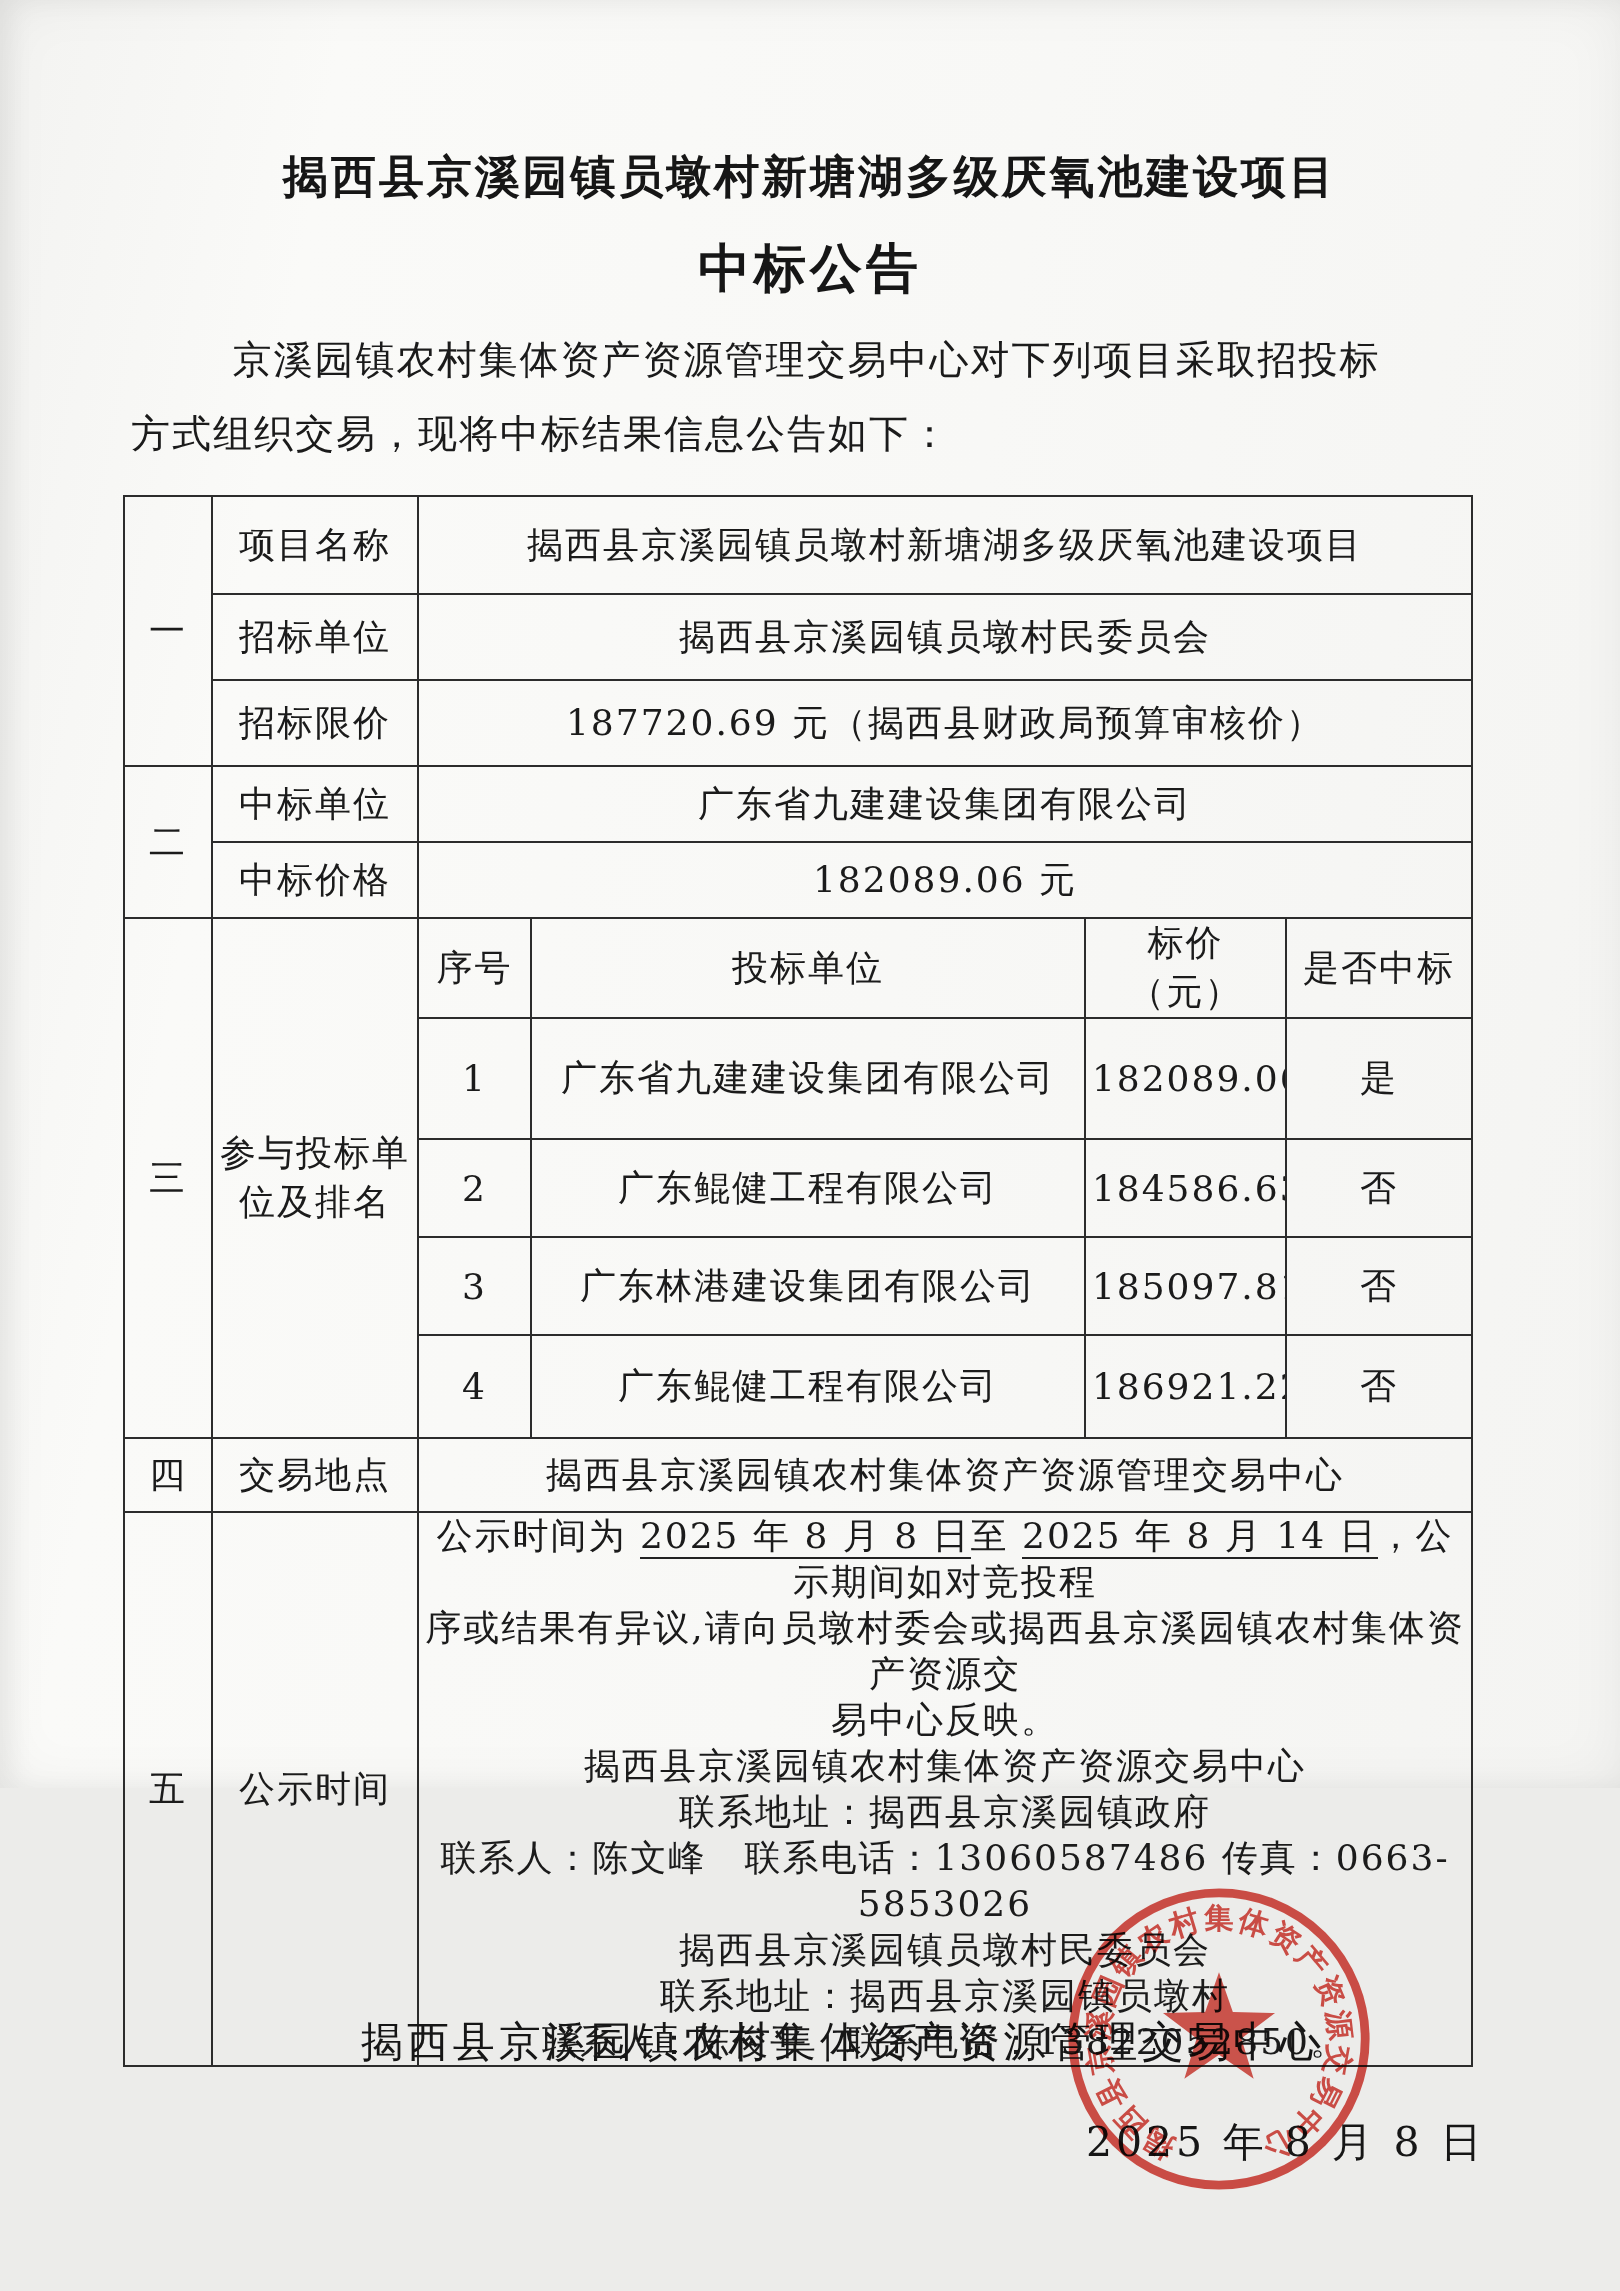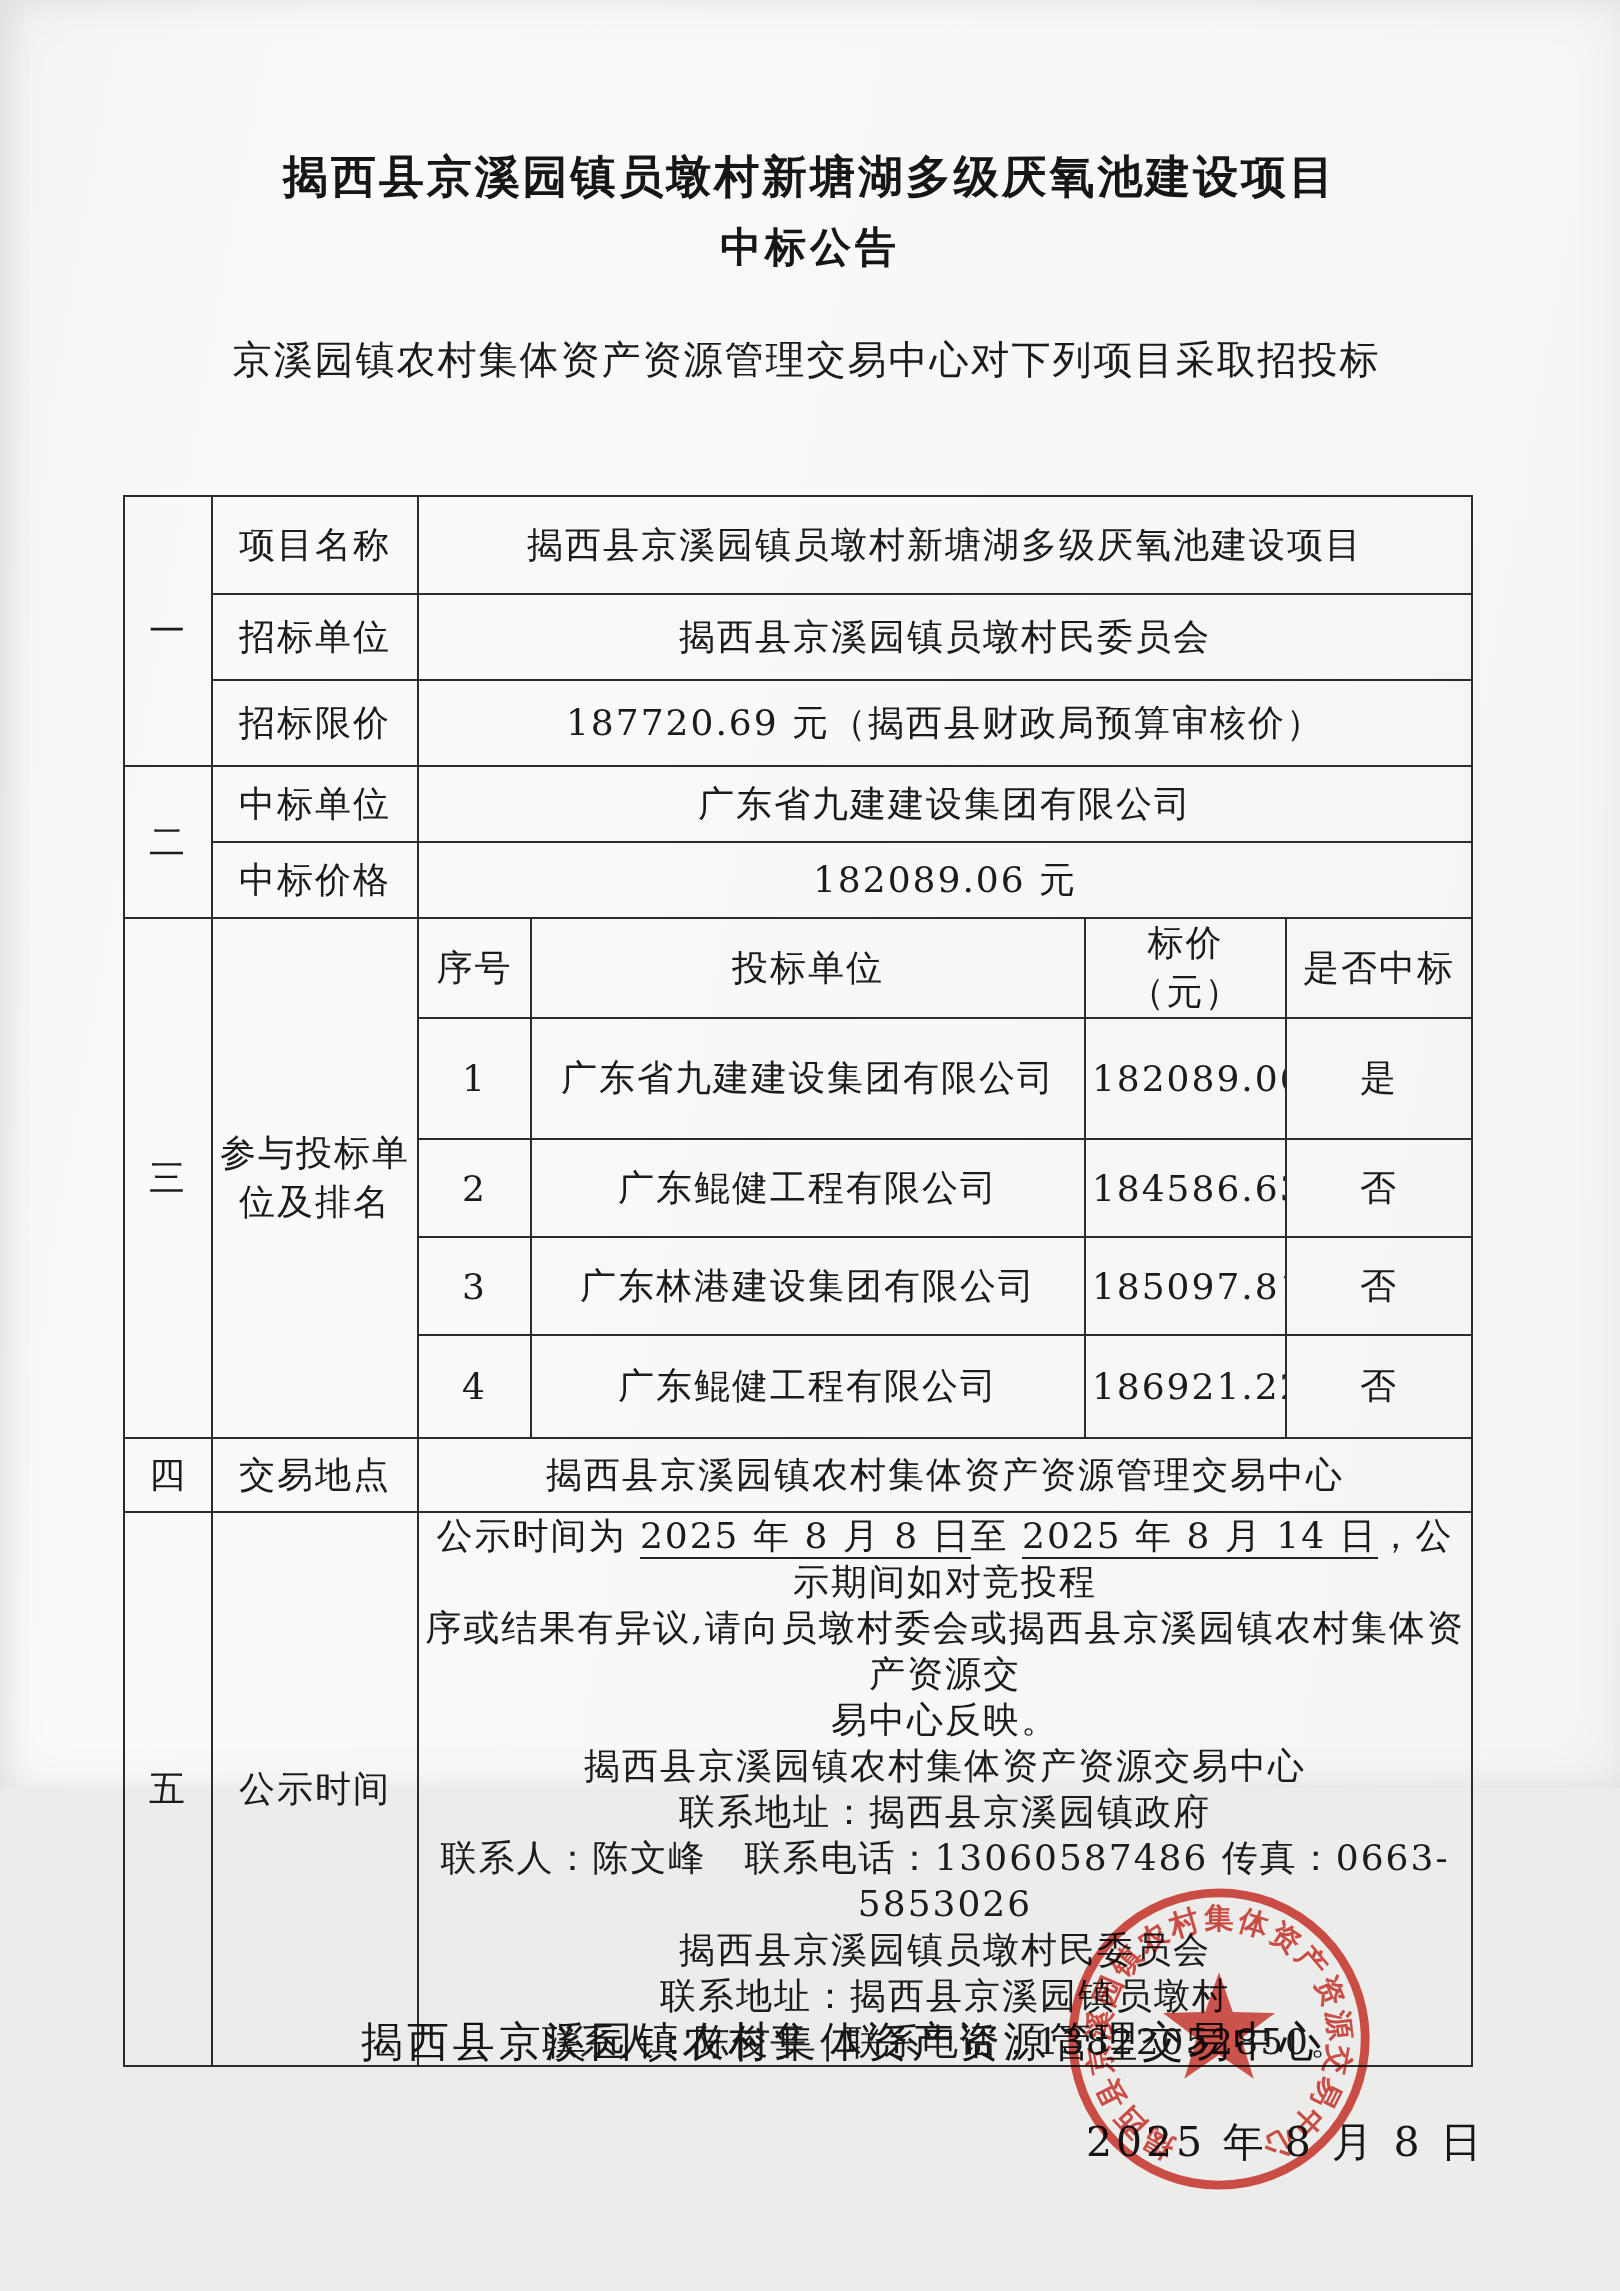--- a/index.html
+++ b/index.html
@@ -14,21 +14,21 @@
     position:relative;
     width:1620px;height:1788px;
     background:linear-gradient(100deg,#f3f3f1 0%,#fafaf8 18%,#f8f8f6 55%,#f4f4f2 100%);
     box-shadow:inset 0 0 59px rgba(0,0,0,0.05), inset 11.8px 0 24.5px rgba(0,0,0,0.05);
   }
   .title{
     position:absolute;left:0;width:1620px;
     text-align:center;font-weight:bold;color:#161616;
   }
   .title-1{top:147px;font-size:45px;letter-spacing:2.9px;}
-  .title-2{top:220px;font-size:41px;letter-spacing:3.9px;}
+  .title-2{top:234px;font-size:52px;letter-spacing:3.9px;}
   .intro{
     position:absolute;left:131px;top:323px;width:1362px;
     font-size:39px;line-height:74px;letter-spacing:2px;color:#1b1b1b;
   }
   .intro .line-1{text-indent:2.6em;}
   table.main{
     position:absolute;left:123px;top:495px;
     width:1348px;height:1436px;
     border-collapse:collapse;table-layout:fixed;
   }
@@ -73,20 +73,21 @@
 </head>
 <body>
 
 <div class="paper">
 
   <div class="title title-1">揭西县京溪园镇员墩村新塘湖多级厌氧池建设项目</div>
   <div class="title title-2">中标公告</div>
 
   <div class="intro">
     <div class="line-1">京溪园镇农村集体资产资源管理交易中心对下列项目采取招投标</div>
+    <div class="line-2">方式组织交易，现将中标结果信息公告如下：</div>
   </div>
 
   <table class="main">
     <colgroup>
       <col style="width:88px">
         <col style="width:206px">
         <col style="width:113px">
       <col style="width:554px">
         <col style="width:201px">
         <col style="width:186px">

